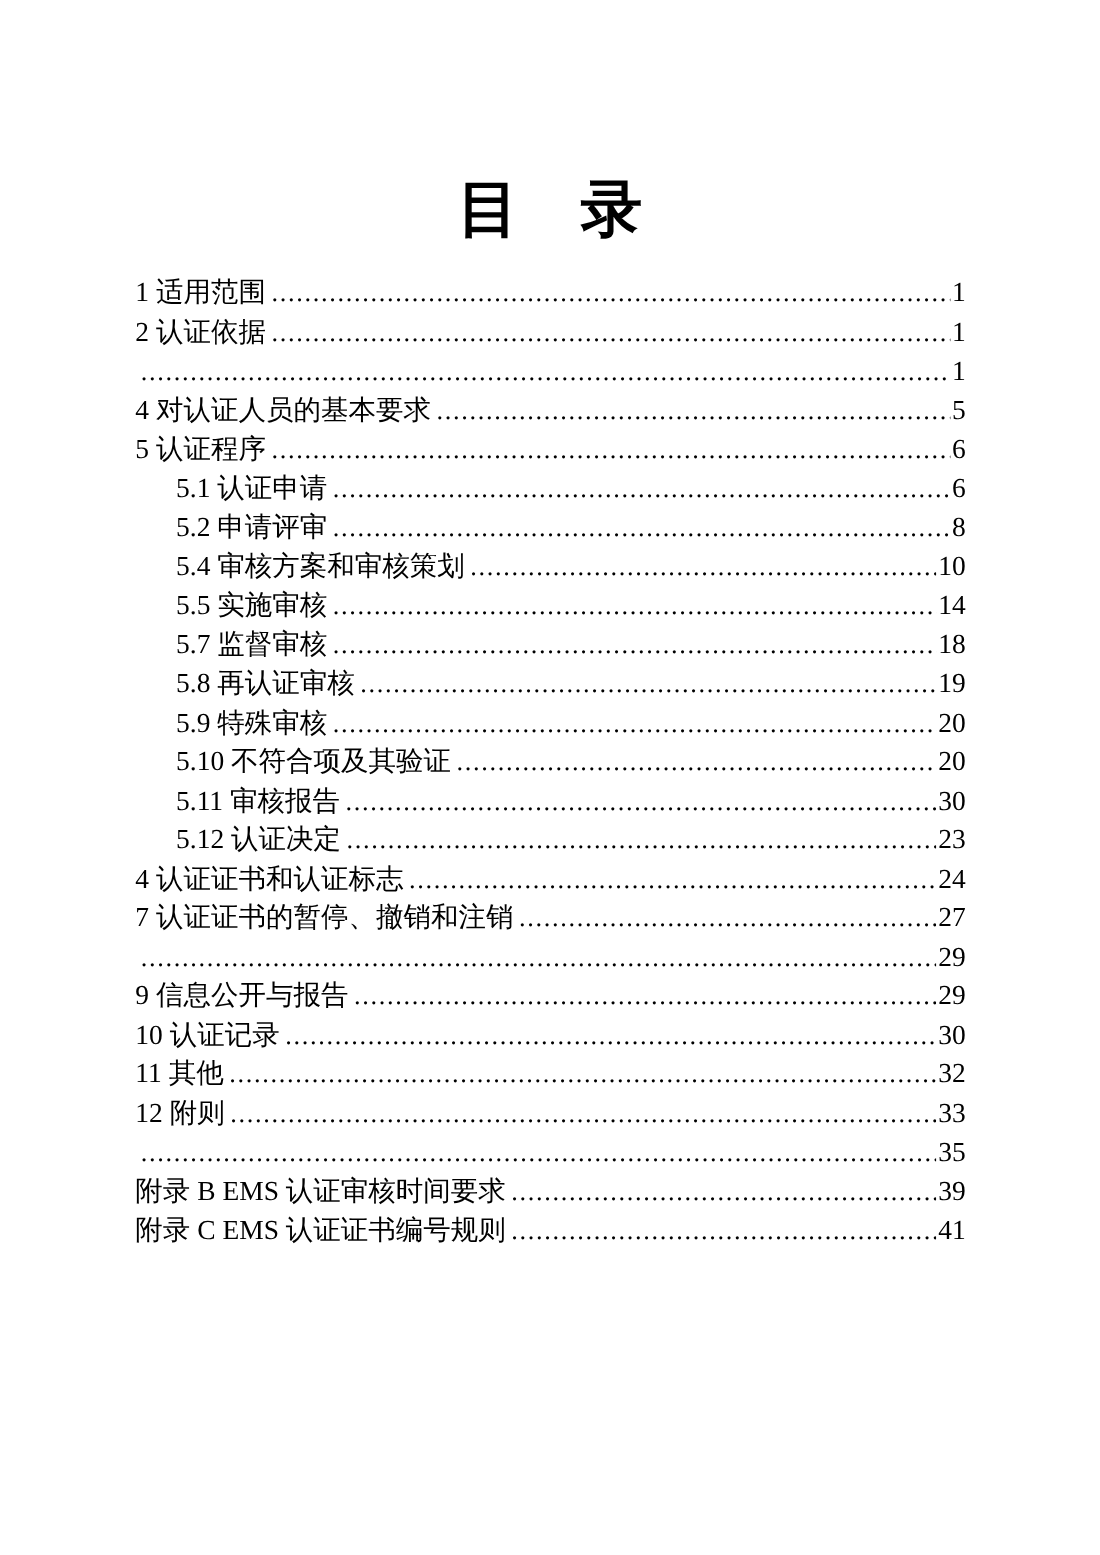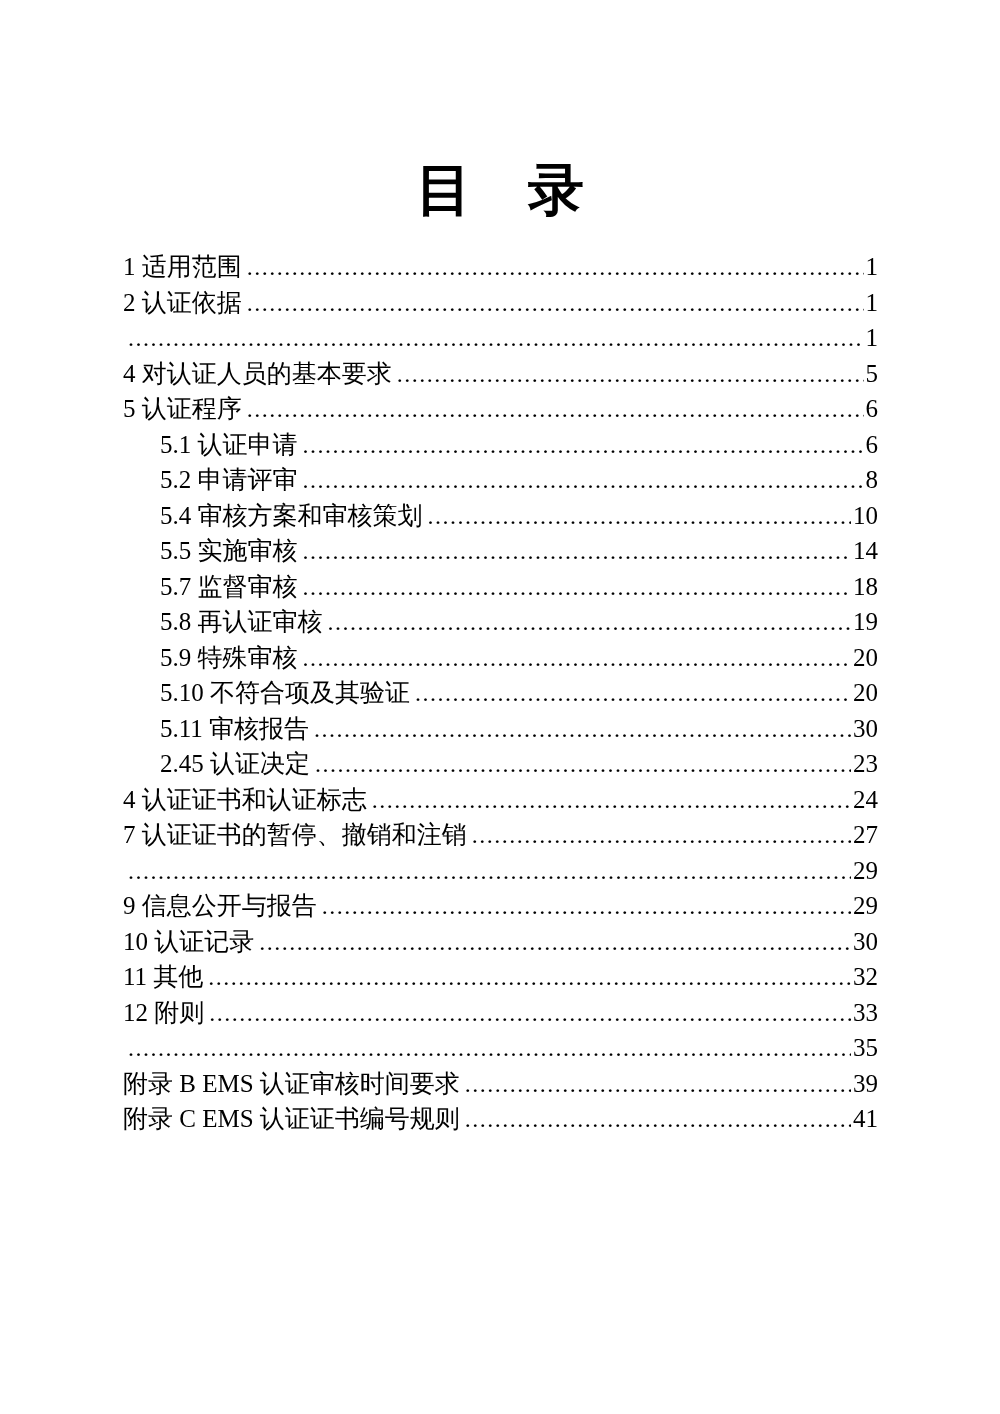--- a/index.html
+++ b/index.html
@@ -136,21 +136,21 @@
     <span class="label">5.10 不符合项及其验证</span>
     <span class="leader"></span>
     <span class="page-num">20</span>
   </div>
       <div class="row indent">
     <span class="label">5.11 审核报告</span>
     <span class="leader"></span>
     <span class="page-num">30</span>
   </div>
       <div class="row indent">
-    <span class="label">2.45 认证决定</span>
+    <span class="label">5.12 认证决定</span>
     <span class="leader"></span>
     <span class="page-num">23</span>
   </div>
       <div class="row">
     <span class="label">4 认证证书和认证标志</span>
     <span class="leader"></span>
     <span class="page-num">24</span>
   </div>
       <div class="row">
     <span class="label">7 认证证书的暂停、撤销和注销</span>

